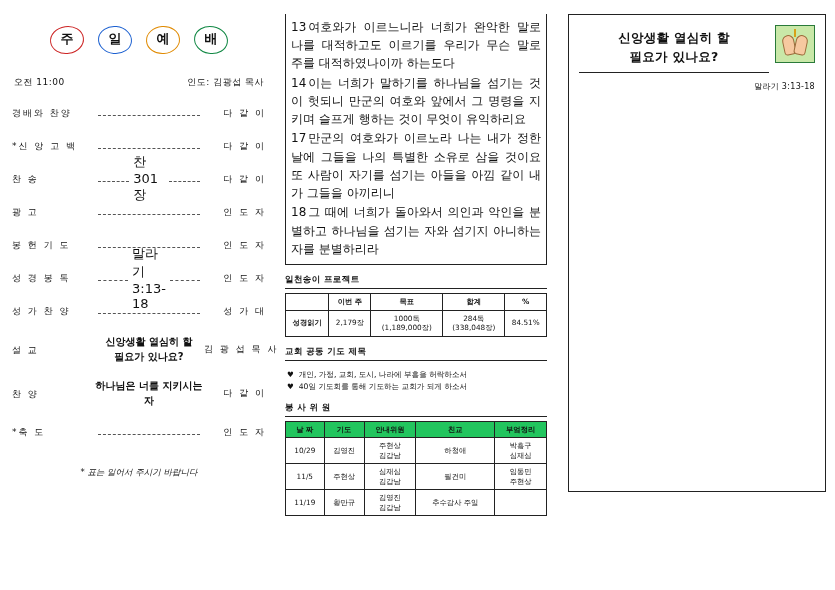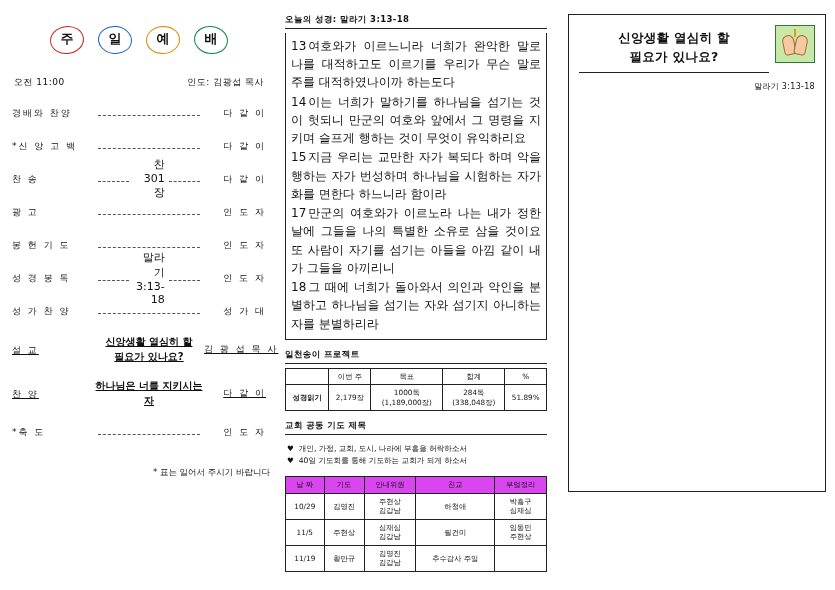--- a/index.html
+++ b/index.html
@@ -79,43 +79,44 @@
     letter-spacing: 2px;
   }
   .o-dots {
     flex: 1;
     border-bottom: 1px dashed #555;
     margin: 0 4px 4px 4px;
     height: 9px;
   }
   .o-mid {
     flex: 1;
-    text-align: right;
-    font-size: 11px;
+    text-align: left;
+    font-size: 13px;
     padding-bottom: 2px;
   }
   .o-who {
     width: 62px;
     text-align: right;
     white-space: nowrap;
     letter-spacing: 2px;
     line-height: 1.25;
   }
   .o-who.two { letter-spacing: 1px; }
   .sermon-block {
     text-align: center;
     line-height: 1.5;
     font-weight: bold;
     font-size: 10px;
   }
-  .order-row.tall { height: 44px; text-decoration: underline; }
+  .order-row.tall { height: 44px; }
   .footnote {
     margin-top: 18px;
-    text-align: right;
+    text-align: center;
     font-size: 8.5px;
+    font-style: italic;
   }
 
   
   .col-mid {
     position: absolute;
     left: 285px; top: 14px;
     width: 262px;
   }
   .sec-head {
     font-size: 8.5px;
@@ -141,35 +142,35 @@
     border-collapse: collapse;
     font-size: 7.3px;
     text-align: center;
   }
   .proj-table th, .proj-table td,
   .duty-table th, .duty-table td {
     border: 1px solid #222;
     padding: 3px 1px;
     line-height: 1.3;
   }
-  .proj-table th { font-weight: normal; }
+  .proj-table th { font-weight: bold; }
   .proj-table td.lbl { font-weight: bold; }
   .mid-sec { margin-top: 9px; }
 
   .prayer-list { padding: 4px 2px 0 2px; }
   .prayer-item {
     font-size: 7.6px;
     line-height: 1.6;
     display: flex;
     gap: 5px;
     align-items: baseline;
   }
   .heart { color: #111; font-size: 7.5px; }
 
-  .duty-table th { font-weight: normal; background: #d946ef; }
+  .duty-table th { font-weight: bold; background: #22c55e; }
 
   
   .col-right {
     position: absolute;
     left: 568px; top: 14px;
     width: 258px;
     height: 478px;
     border: 1px solid #222;
     padding: 8px 10px;
   }
@@ -330,25 +331,23 @@
           <div class="o-who">
             <div>인 도 자</div>
           </div>
         </div>
       </div>
 
     <div class="footnote">* 표는 일어서 주시기 바랍니다</div>
   </div>
 
   <div class="col-mid">
-    <div class="sec-head">오늘의 성경: 말라기 3:13-18</div>
     <div class="scripture">
         <div class="v"><span class="vn">13</span><span>여호와가 이르느니라 너희가 완악한 말로 나를 대적하고도 이르기를 우리가 무슨 말로 주를 대적하였나이까 하는도다</span></div>
         <div class="v"><span class="vn">14</span><span>이는 너희가 말하기를 하나님을 섬기는 것이 헛되니 만군의 여호와 앞에서 그 명령을 지키며 슬프게 행하는 것이 무엇이 유익하리요</span></div>
-        <div class="v"><span class="vn">15</span><span>지금 우리는 교만한 자가 복되다 하며 악을 행하는 자가 번성하며 하나님을 시험하는 자가 화를 면한다 하느니라 함이라</span></div>
         <div class="v"><span class="vn">17</span><span>만군의 여호와가 이르노라 나는 내가 정한 날에 그들을 나의 특별한 소유로 삼을 것이요 또 사람이 자기를 섬기는 아들을 아낌 같이 내가 그들을 아끼리니</span></div>
         <div class="v"><span class="vn">18</span><span>그 때에 너희가 돌아와서 의인과 악인을 분별하고 하나님을 섬기는 자와 섬기지 아니하는 자를 분별하리라</span></div>
       </div>
 
     <div class="mid-sec">
       <div class="sec-head">일천송이 프로젝트</div>
       <table class="proj-table">
         <thead>
             <tr>
               <th></th>
@@ -357,41 +356,42 @@
               <th>합계</th>
               <th>%</th>
             </tr>
           </thead>
         <tbody>
             <tr>
               <td class="lbl">성경읽기</td>
               <td>2,179장</td>
               <td>1000독<br>(1,189,000장)</td>
               <td>284독<br>(338,048장)</td>
-              <td>51.89%</td>
+              <td>84.51%</td>
             </tr>
           </tbody>
       </table>
     </div>
 
     <div class="mid-sec">
       <div class="sec-head">교회 공동 기도 제목</div>
       <div class="prayer-list">
           <div class="prayer-item">
             <span class="heart">♥</span>
             <span>개인, 가정, 교회, 도시, 나라에 부흥을 허락하소서</span>
           </div>
           <div class="prayer-item">
             <span class="heart">♥</span>
             <span>40일 기도회를 통해 기도하는 교회가 되게 하소서</span>
           </div>
         </div>
     </div>
 
     <div class="mid-sec">
+      <div class="sec-head">봉 사 위 원</div>
       <table class="duty-table">
         <thead>
             <tr>
               <th>날 짜</th>
               <th>기도</th>
               <th>안내위원</th>
               <th>친교</th>
               <th>부엌정리</th>
             </tr>
           </thead>

